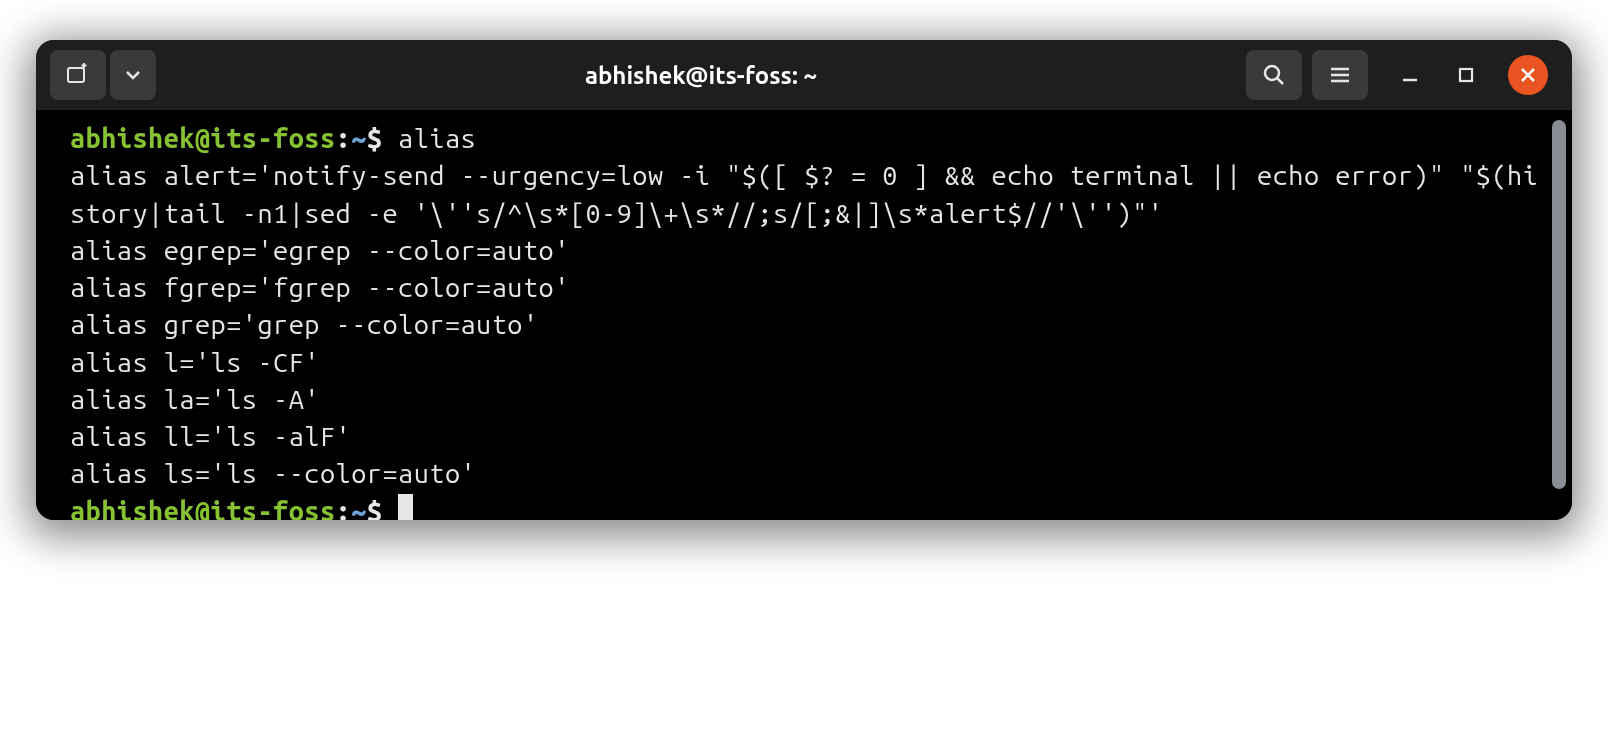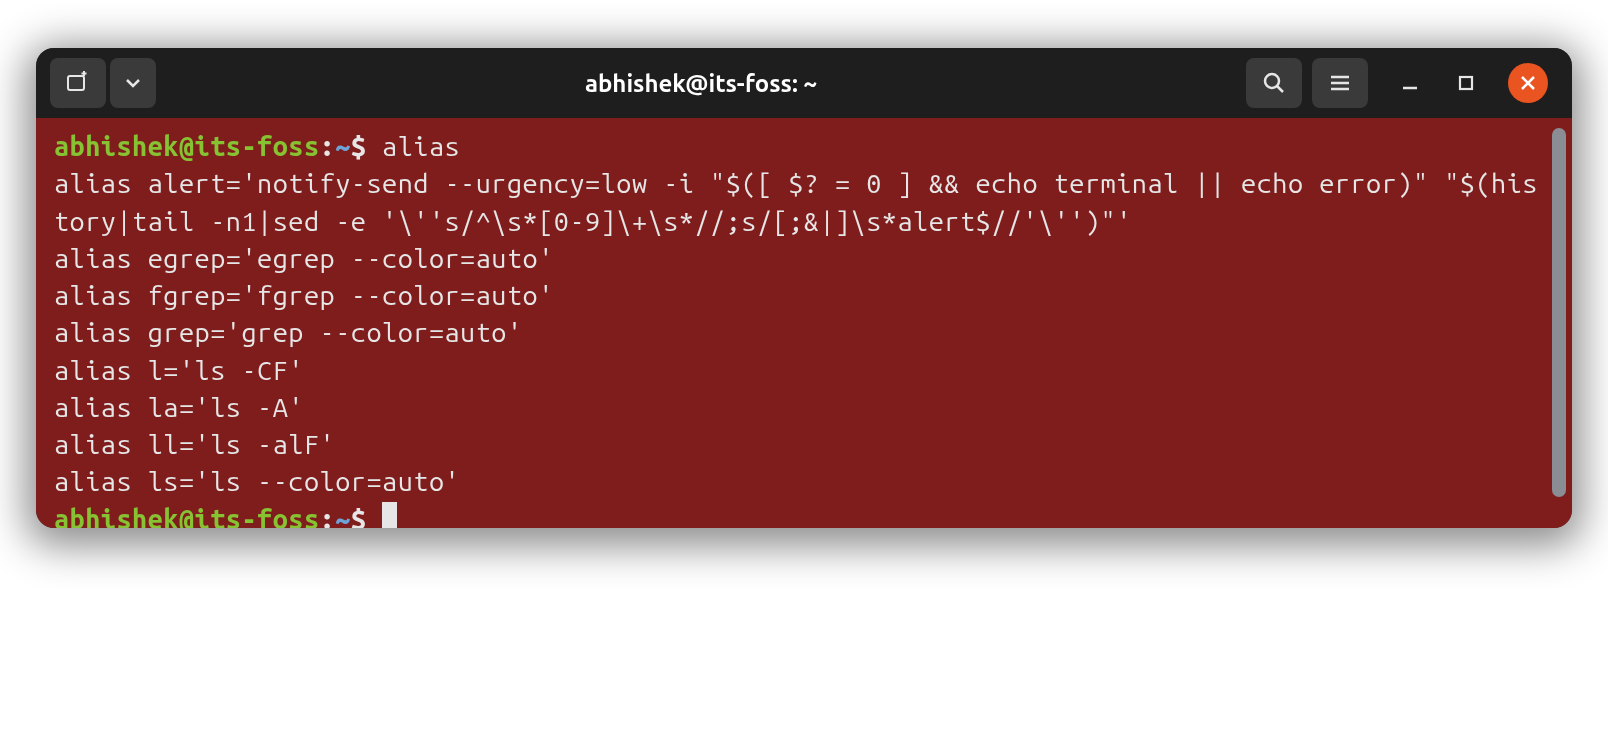--- a/index.html
+++ b/index.html
@@ -9,21 +9,21 @@
     }
     body {
       background: #ffffff;
       width: 1608px;
       height: 734px;
       position: relative;
       font-family: 'Ubuntu Mono', 'DejaVu Sans Mono', 'Consolas', monospace;
     }
     .shadow-wrapper {
       position: absolute;
-      top: 48px;
+      top: 40px;
       left: 36px;
       width: 1536px;
       height: 480px;
       border-radius: 18px;
       box-shadow: 0 8px 40px 10px rgba(0,0,0,0.45);
     }
     .window {
       width: 100%;
       height: 100%;
       background: #3a3e47;
@@ -97,22 +97,22 @@
     }
     .win-ctrl.close {
       width: 40px;
       height: 40px;
       border-radius: 50%;
       background: #e95420;
       color: #ffffff;
     }
     .terminal-body {
       flex: 1;
-      background: #7f1d1d;
-      padding: 10px 6px 10px 18px;
+      background: #000000;
+      padding: 10px 6px 10px 34px;
       position: relative;
       display: flex;
     }
     .terminal-content {
       flex: 1;
       color: #e6e6e6;
       font-size: 27px;
       line-height: 1.38;
       white-space: pre-wrap;
       word-break: break-all;

